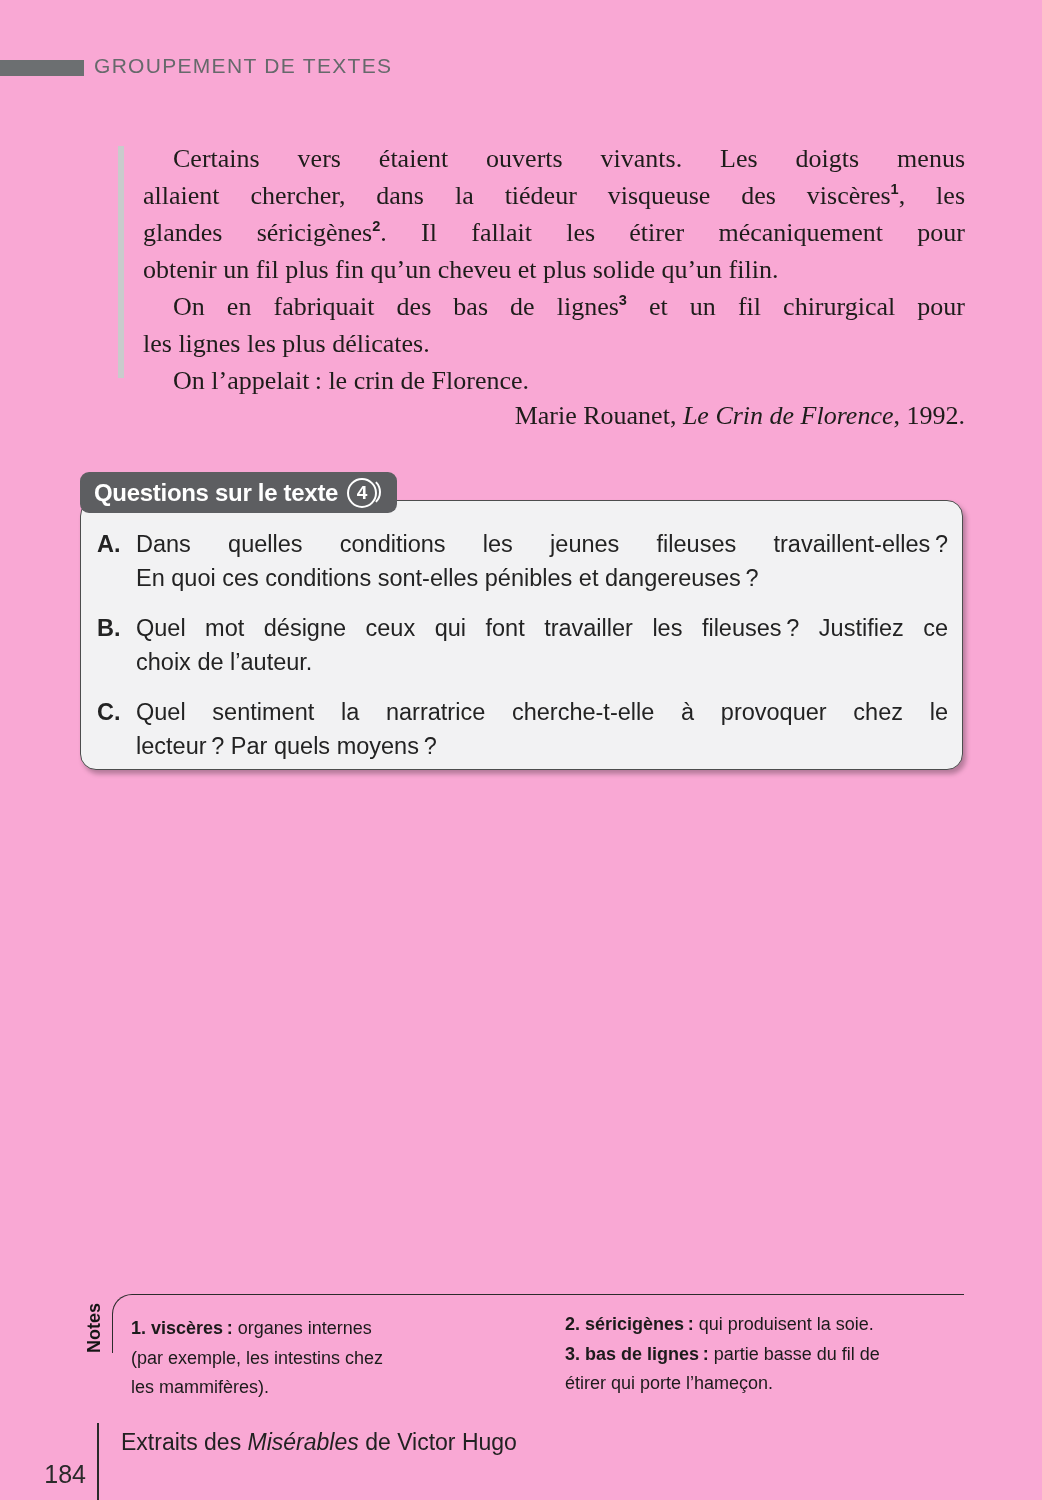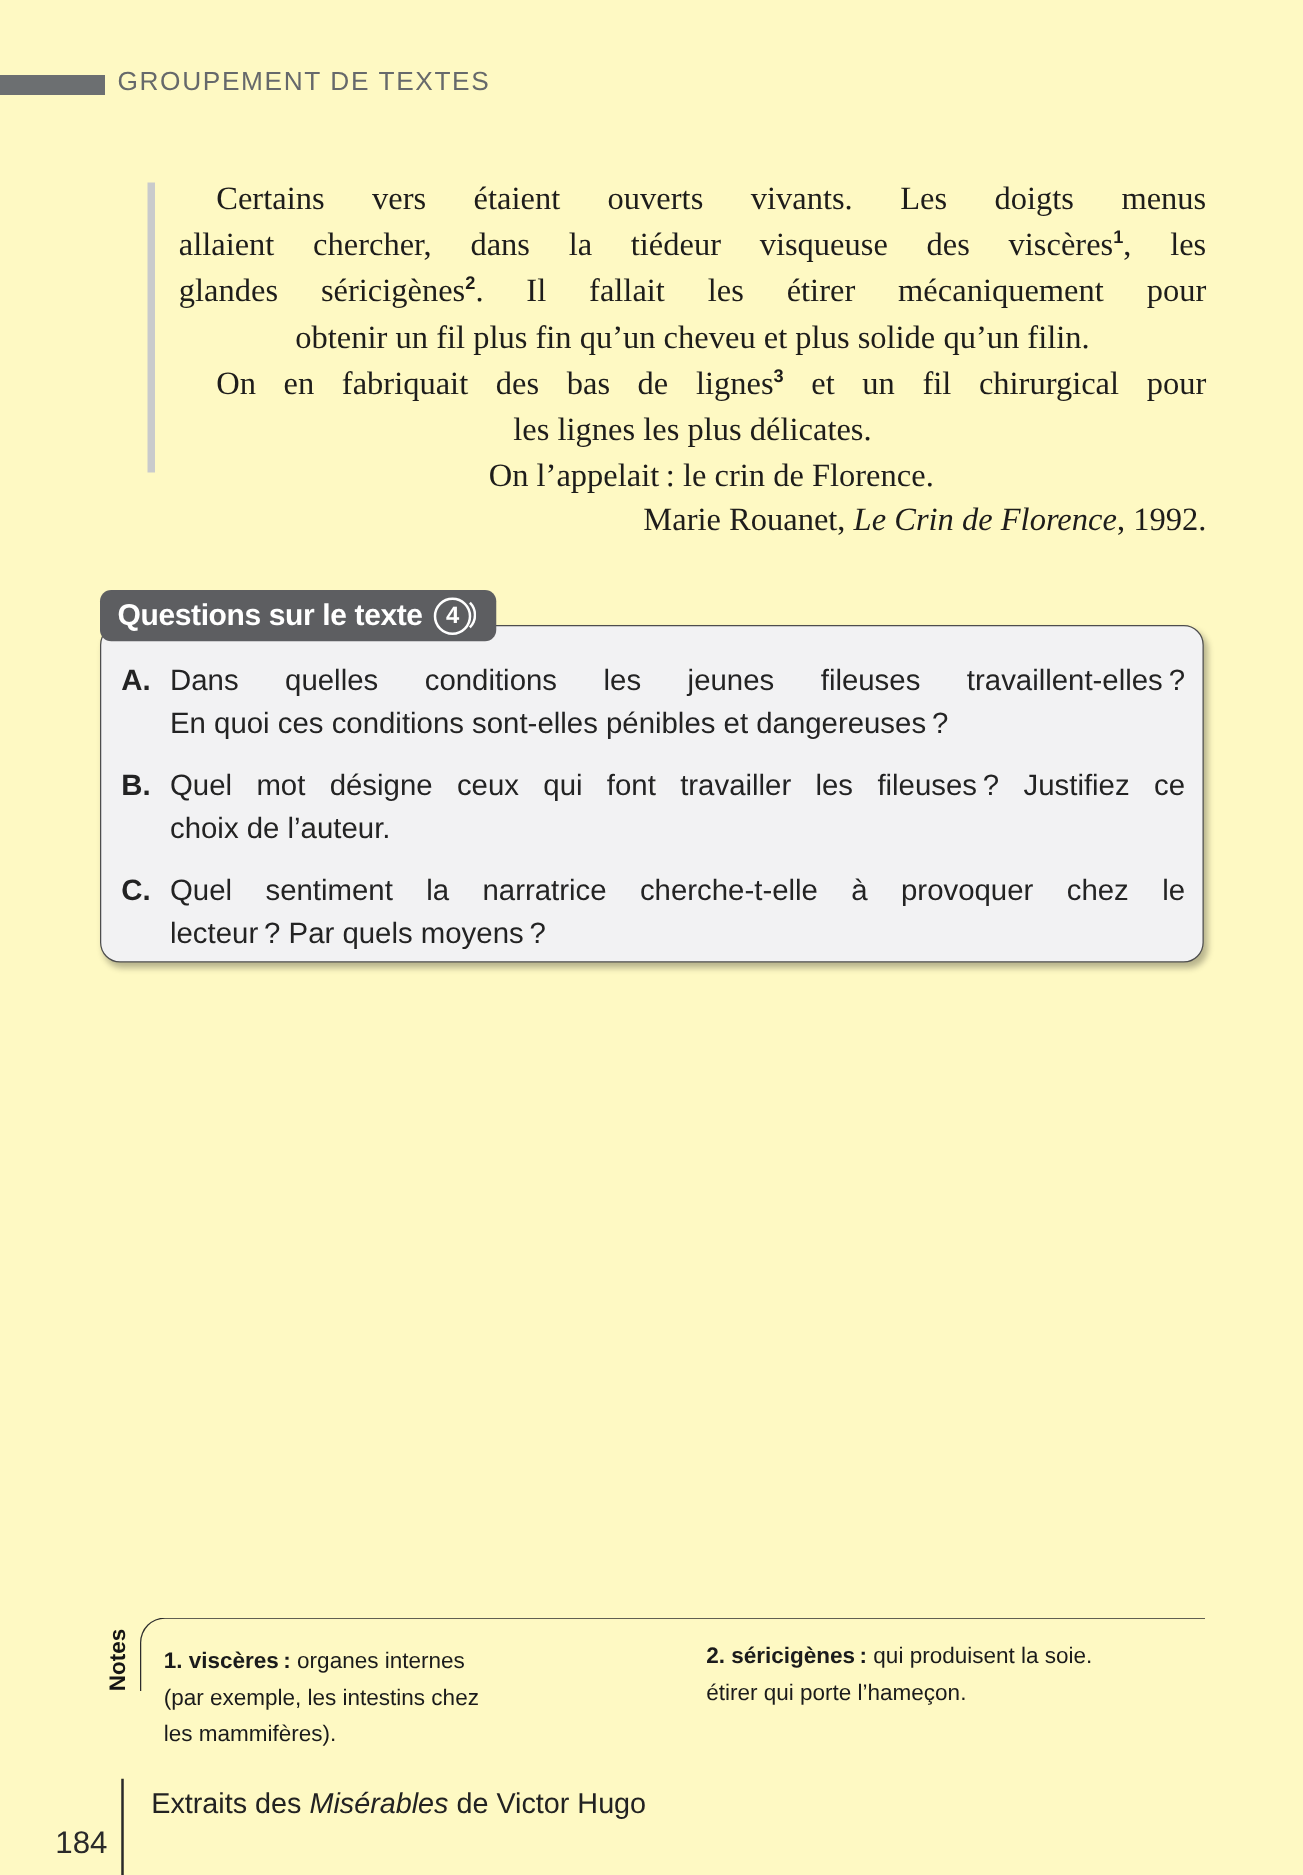--- a/index.html
+++ b/index.html
@@ -1,28 +1,28 @@
 <!DOCTYPE html>
 <html><head>
 <meta charset="utf-8">
 <style>
   html,body{margin:0;padding:0;background:#ffffff;}
-  #page{position:relative;width:1042px;height:1500px;background:#fef9c3;overflow:hidden;
+  #page{position:relative;width:1042px;height:1500px;background:#f9a8d4;overflow:hidden;
         font-family:"Liberation Sans",sans-serif;color:#1d1d1b;}
 
   
   .kicker-bar{position:absolute;left:0;top:60px;width:84px;height:16px;background:#6c6f71;}
   .kicker-title{position:absolute;left:94px;top:54px;font-size:21px;letter-spacing:1.3px;
                 color:#66696b;font-weight:400;}
 
   
   .quote-accent{position:absolute;left:118px;top:146px;width:6px;height:232px;background:#c9cbcc;}
   .quote{position:absolute;left:143px;top:140px;width:822px;
          font-family:"Liberation Serif","DejaVu Serif",serif;font-size:26px;line-height:37px;color:#1e1d1b;}
-  .ql{text-align:center;}
+  .ql{text-align:left;}
   .ql.j{text-align:justify;text-align-last:justify;}
   .ql.ind{text-indent:30px;}
   .quote sup,.fnref{font-family:"Liberation Sans",sans-serif;font-weight:bold;font-size:0.56em;
          vertical-align:super;line-height:0;}
   .attribution{position:absolute;left:143px;top:401px;width:822px;text-align:right;
          font-family:"Liberation Serif","DejaVu Serif",serif;font-size:26px;color:#1e1d1b;}
 
   
   .q-box{position:absolute;left:80px;top:500px;width:881px;height:268px;background:#f2f2f3;
          border:1.5px solid #4d4d4d;border-radius:16px;box-shadow:3px 4px 5px rgba(0,0,0,0.28);}
@@ -108,20 +108,21 @@
 
   <div class="notes-corner"></div>
   <div class="notes-label">Notes</div>
   <div class="notes-col c1">
       <div class="note-line"><b>1. viscères : </b>organes internes</div>
       <div class="note-line">(par exemple, les intestins chez</div>
       <div class="note-line">les mammifères).</div>
     </div>
   <div class="notes-col c2">
       <div class="note-line"><b>2. séricigènes : </b>qui produisent la soie.</div>
+      <div class="note-line"><b>3. bas de lignes : </b>partie basse du fil de</div>
       <div class="note-line">étirer qui porte l’hameçon.</div>
     </div>
 
   <div class="page-num">184</div>
   <div class="footer-rule"></div>
   <div class="footer-caption">Extraits des <i>Misérables</i> de Victor Hugo</div>
 
 </div>
 
 </body></html>

